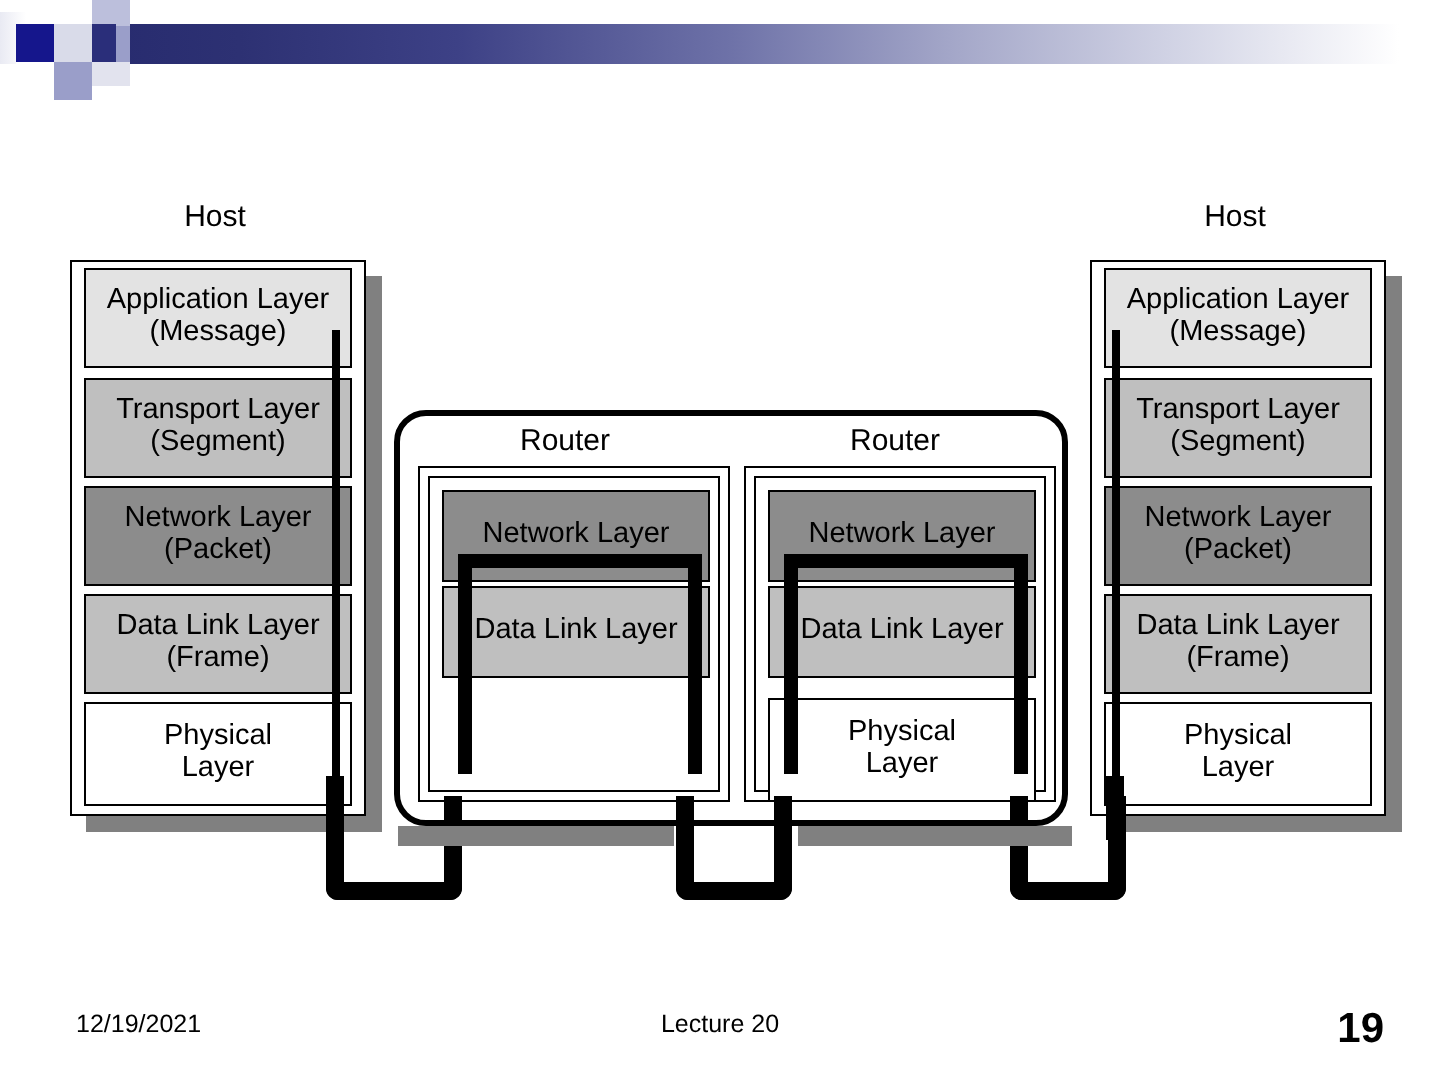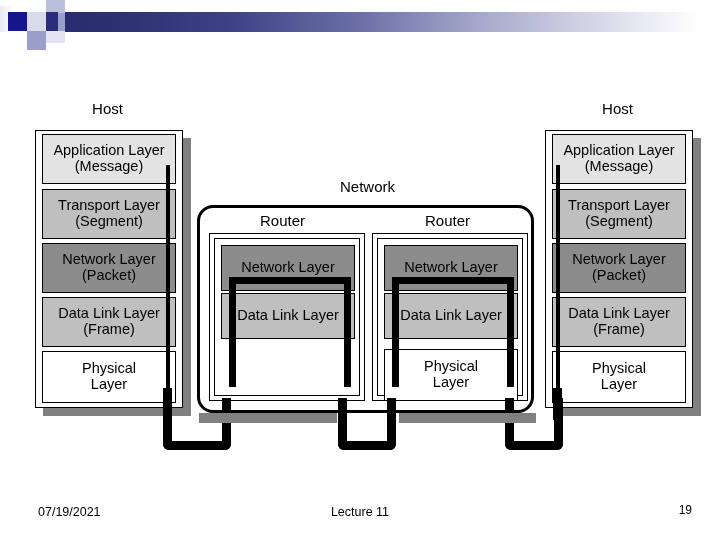--- a/index.html
+++ b/index.html
@@ -137,21 +137,21 @@
     position: absolute; left: 38px; top: 0;
     font-size: 12.5px; color: #000000;
   }
   #footer-center {
     position: absolute; left: 0; top: 0;
     width: 720px; text-align: center;
     font-size: 12.5px; color: #000000;
   }
   #footer-page {
     position: absolute; right: 28px; top: -2px;
-    font-size: 12px; font-weight: normal; color: #000000;
+    font-size: 21px; font-weight: bold; color: #000000;
   }
 </style>
 </head>
 <body>
 
 <div id="slide">
 
   <div id="header-band">
     <div class="band-bar"></div>
     <div class="band-sq sq-a"></div>
@@ -188,21 +188,20 @@
     <span class="l2">(Frame)</span>
   </div>
   <div class="layer c-phy" style="left:42px; top:351px; width:134px; height:52px;">
     <span>Physical</span>
     <span class="l2">Layer</span>
   </div>
 
   <div class="stroke" style="left:166px; top:165px; width:4px; height:225px;"></div>
   <div class="stroke" style="left:163px; top:388px; width:9px; height:32px;"></div>
 
-  <div class="label" style="left:255px; top:178px; width:225px;">Network</div>
 
   <div id="network-box" style="left:197px; top:205px; width:337px; height:208px;"></div>
 
   <div class="label" style="left:205px; top:212px; width:155px; font-size:15px;">Router</div>
   <div class="router-box" style="left:209px; top:233px; width:156px; height:168px;"></div>
   <div class="router-inner" style="left:214px; top:238px; width:146px; height:158px;"></div>
 
   <div class="layer c-net" style="left:221px; top:245px; width:134px; height:46px;">
     <span>Network Layer</span>
   </div>
@@ -259,18 +258,18 @@
   <div class="stroke" style="left:553px; top:388px; width:9px; height:32px;"></div>
 
   <div class="cable-u" style="left:163px; top:398px; width:68px; height:52px;"></div>
   <div class="cable-u" style="left:338px; top:398px; width:58px; height:52px;"></div>
   <div class="cable-u" style="left:505px; top:398px; width:58px; height:52px;"></div>
 
   <div class="shadow" style="left:199px; top:413px; width:138px; height:10px;"></div>
   <div class="shadow" style="left:399px; top:413px; width:137px; height:10px;"></div>
 
   <div id="footer">
-    <div id="footer-date">07/19/2021</div>
-    <div id="footer-center">Lecture 11</div>
+    <div id="footer-date">12/19/2021</div>
+    <div id="footer-center">Lecture 20</div>
     <div id="footer-page">19</div>
   </div>
 
 </div>
 
 </body></html>

